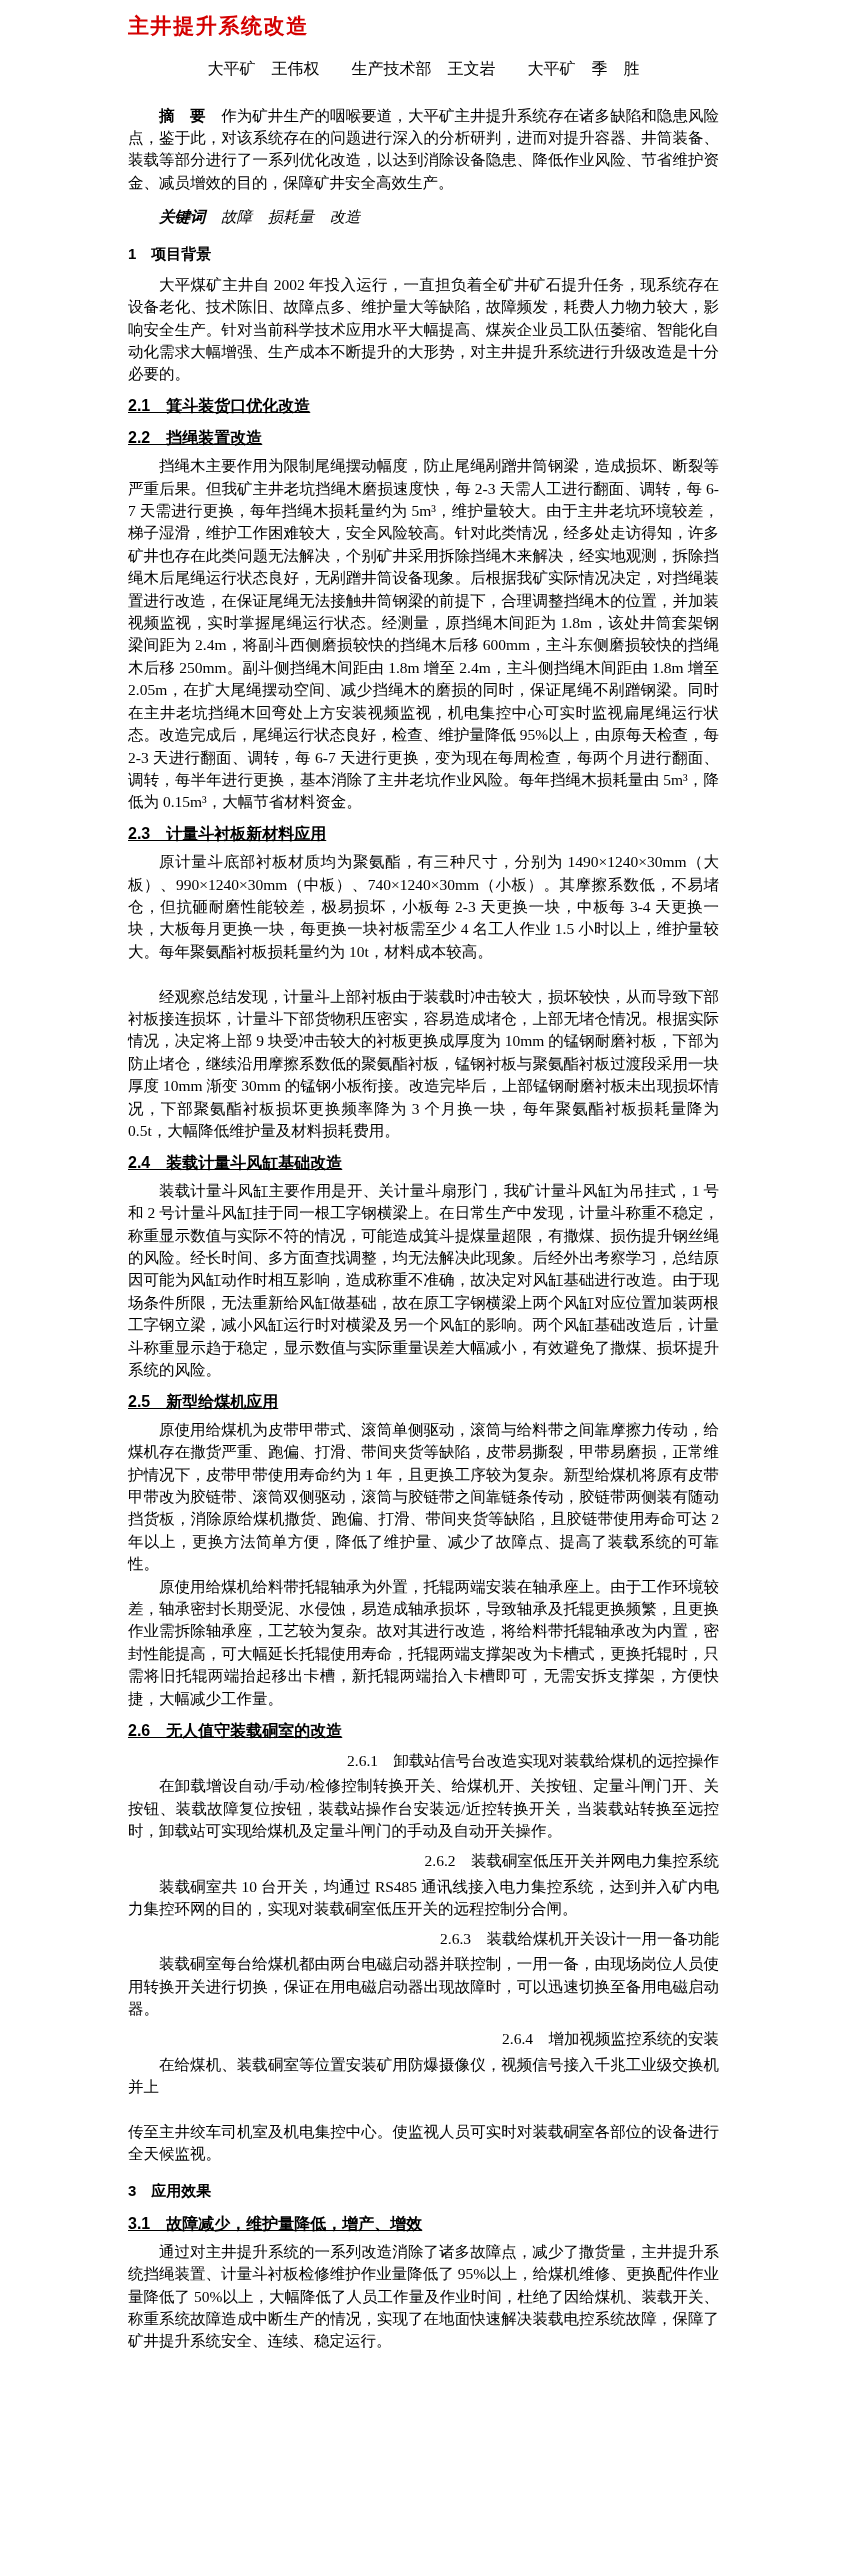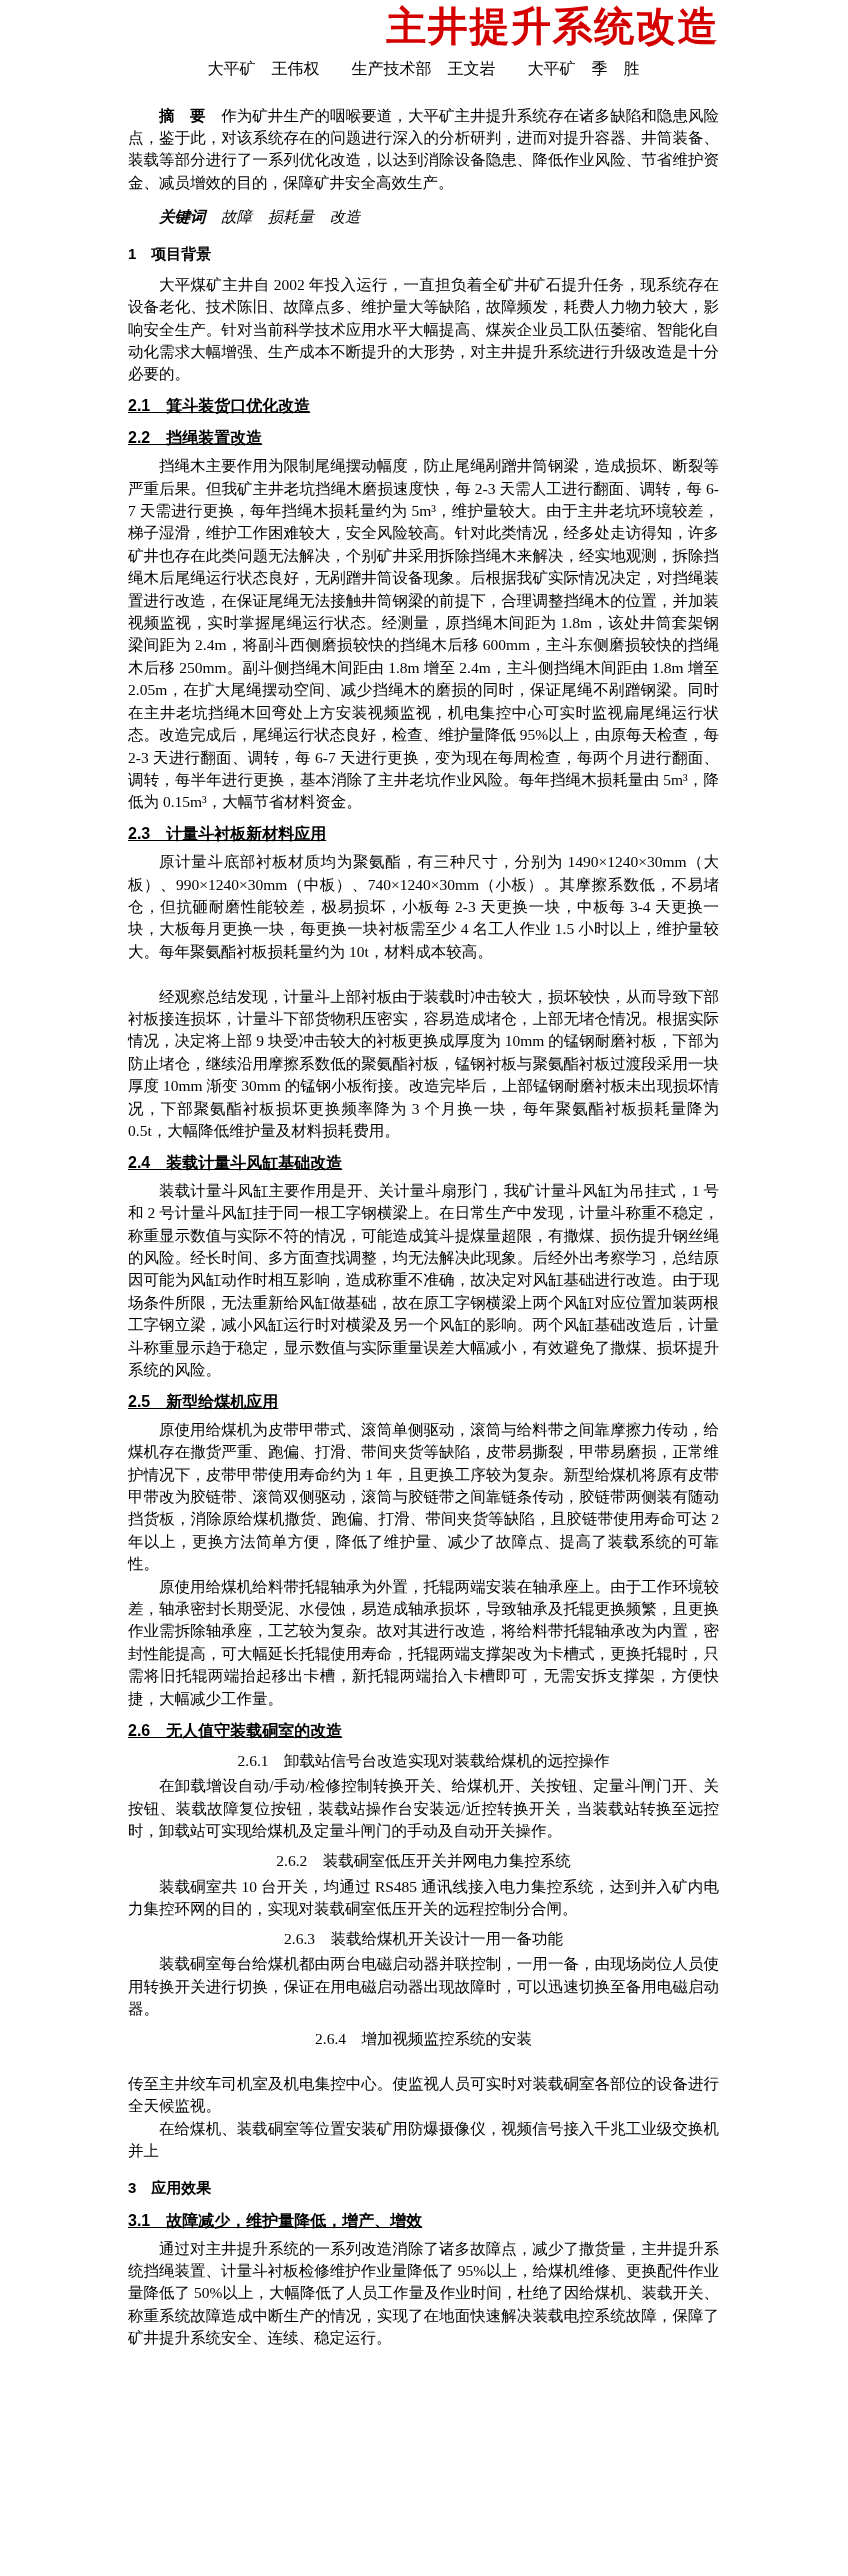--- a/index.html
+++ b/index.html
@@ -15,24 +15,24 @@
     box-sizing: border-box;
     padding: 8.6px 129px 21.4px 128px;
     font-family: "Liberation Serif", "DejaVu Serif", serif;
     font-size: 15.5px;
     line-height: 22.4px;
     color: #000000;
     text-align: justify;
   }
   .doc-title {
     margin: 0 0 15px 0;
-    text-align: right;
+    text-align: left;
     font-family: "Liberation Sans", "DejaVu Sans", sans-serif;
     font-weight: bold;
-    font-size: 40px;
+    font-size: 21px;
     line-height: 34px;
     letter-spacing: 1.6px;
   }
   .authors {
     margin: 14px 0 24.6px 0;
     text-align: center;
     font-size: 16px;
     line-height: 22.4px;
   }
   .para {
@@ -65,21 +65,21 @@
     text-align: left;
     text-indent: 0;
     text-decoration: underline;
   }
   .h3 {
     margin: 6.4px 0 3.2px 0;
     font-family: "Liberation Serif", "DejaVu Serif", serif;
     font-weight: normal;
     font-size: 15.5px;
     line-height: 23.5px;
-    text-align: center;
+    text-align: right;
     text-indent: 0;
   }
 </style>
 </head>
 <body>
 
 <div class="page">
 
   <h1 class="doc-title" style="color:#d40000">主井提升系统改造</h1>
 
@@ -118,22 +118,22 @@
   <h4 class="h3">2.6.1　卸载站信号台改造实现对装载给煤机的远控操作</h4>
   <p class="para">在卸载增设自动/手动/检修控制转换开关、给煤机开、关按钮、定量斗闸门开、关按钮、装载故障复位按钮，装载站操作台安装远/近控转换开关，当装载站转换至远控时，卸载站可实现给煤机及定量斗闸门的手动及自动开关操作。</p>
 
   <h4 class="h3">2.6.2　装载硐室低压开关并网电力集控系统</h4>
   <p class="para">装载硐室共 10 台开关，均通过 RS485 通讯线接入电力集控系统，达到并入矿内电力集控环网的目的，实现对装载硐室低压开关的远程控制分合闸。</p>
 
   <h4 class="h3">2.6.3　装载给煤机开关设计一用一备功能</h4>
   <p class="para">装载硐室每台给煤机都由两台电磁启动器并联控制，一用一备，由现场岗位人员使用转换开关进行切换，保证在用电磁启动器出现故障时，可以迅速切换至备用电磁启动器。</p>
 
   <h4 class="h3">2.6.4　增加视频监控系统的安装</h4>
+  <p class="para">在给煤机、装载硐室等位置安装矿用防爆摄像仪，视频信号接入千兆工业级交换机并上</p>
   <p class="para no-indent gap-top">传至主井绞车司机室及机电集控中心。使监视人员可实时对装载硐室各部位的设备进行全天候监视。</p>
-  <p class="para">在给煤机、装载硐室等位置安装矿用防爆摄像仪，视频信号接入千兆工业级交换机并上</p>
 
   <h2 class="h1">3　应用效果</h2>
 
   <h3 class="h2">3.1　故障减少，维护量降低，增产、增效</h3>
   <p class="para">通过对主井提升系统的一系列改造消除了诸多故障点，减少了撒货量，主井提升系统挡绳装置、计量斗衬板检修维护作业量降低了 95%以上，给煤机维修、更换配件作业量降低了 50%以上，大幅降低了人员工作量及作业时间，杜绝了因给煤机、装载开关、称重系统故障造成中断生产的情况，实现了在地面快速解决装载电控系统故障，保障了矿井提升系统安全、连续、稳定运行。</p>
 
 </div>
 
 
 </body></html>

